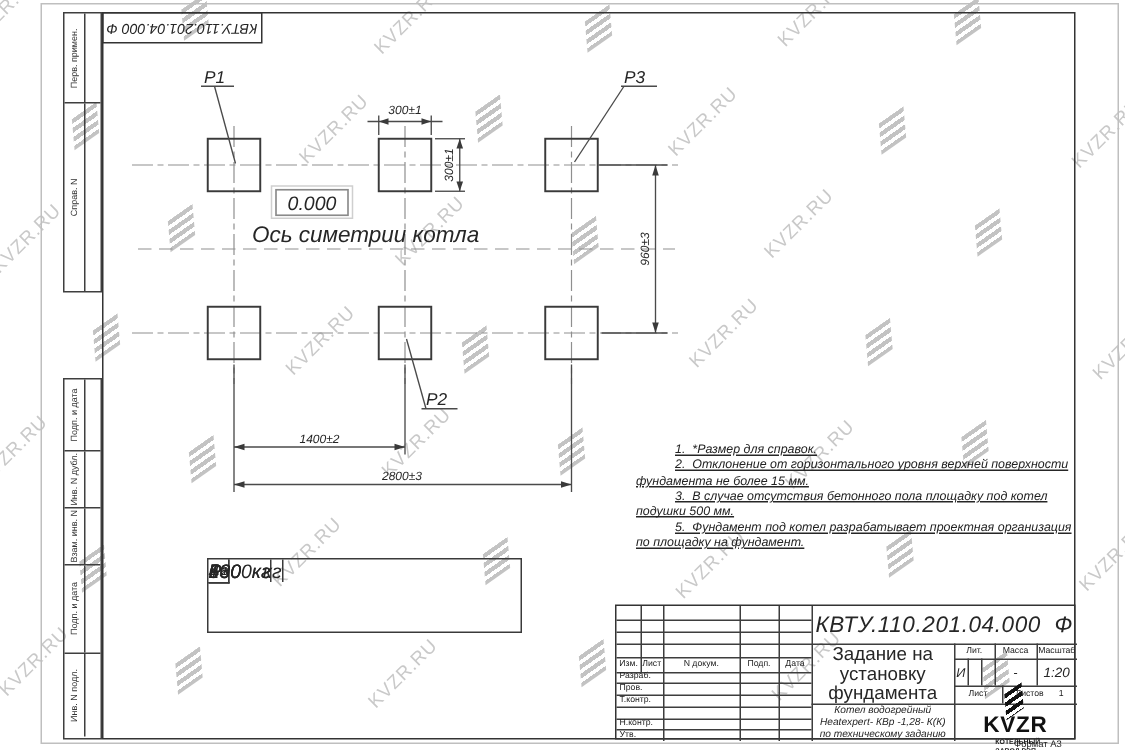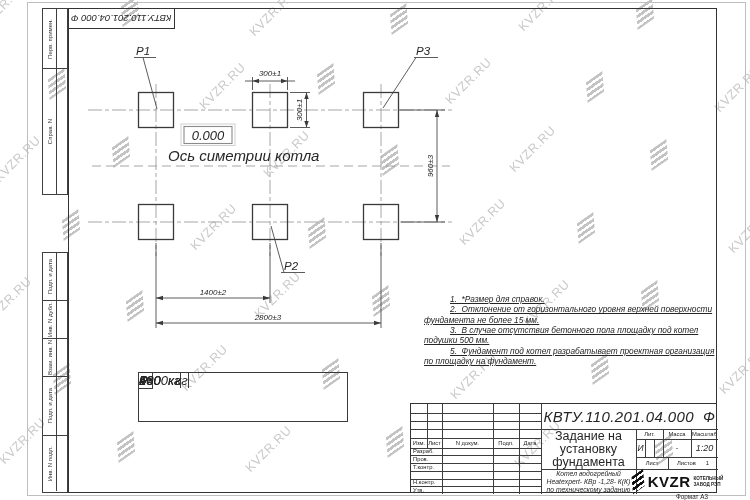--- a/index.html
+++ b/index.html
@@ -325,21 +325,21 @@
     <div class="cell val-i" style="left:225px;top:35px;width:9px;height:18px;">И</div>
     <div class="cell val-i" style="left:252px;top:35px;width:28px;height:18px;">-</div>
     <div class="cell scale" style="left:280px;top:35px;width:27px;height:18px;">1:20</div>
 
     <div class="cell sm" style="left:225px;top:53px;width:32px;height:12px;">Лист</div>
     <div class="cell sm" style="left:257px;top:53px;width:50px;height:12px;gap:10px;">
       <span>Листов</span>
       <span>1</span>
     </div>
 
-    <div class="cell" style="left:225px;top:65px;width:82px;height:25px;">
+    <div class="cell" style="left:225px;top:65px;width:82px;height:25px;flex-direction:column;">
       <div class="logo-icon"></div>
       <div class="logo-word">KVZR</div>
       <div class="logo-cap">
         <div>КОТЕЛЬНЫЙ</div>
         <div>ЗАВОД РЭП</div>
       </div>
     </div>
   </div>
 
   <div class="abs ovl fmt">Формат А3</div>

